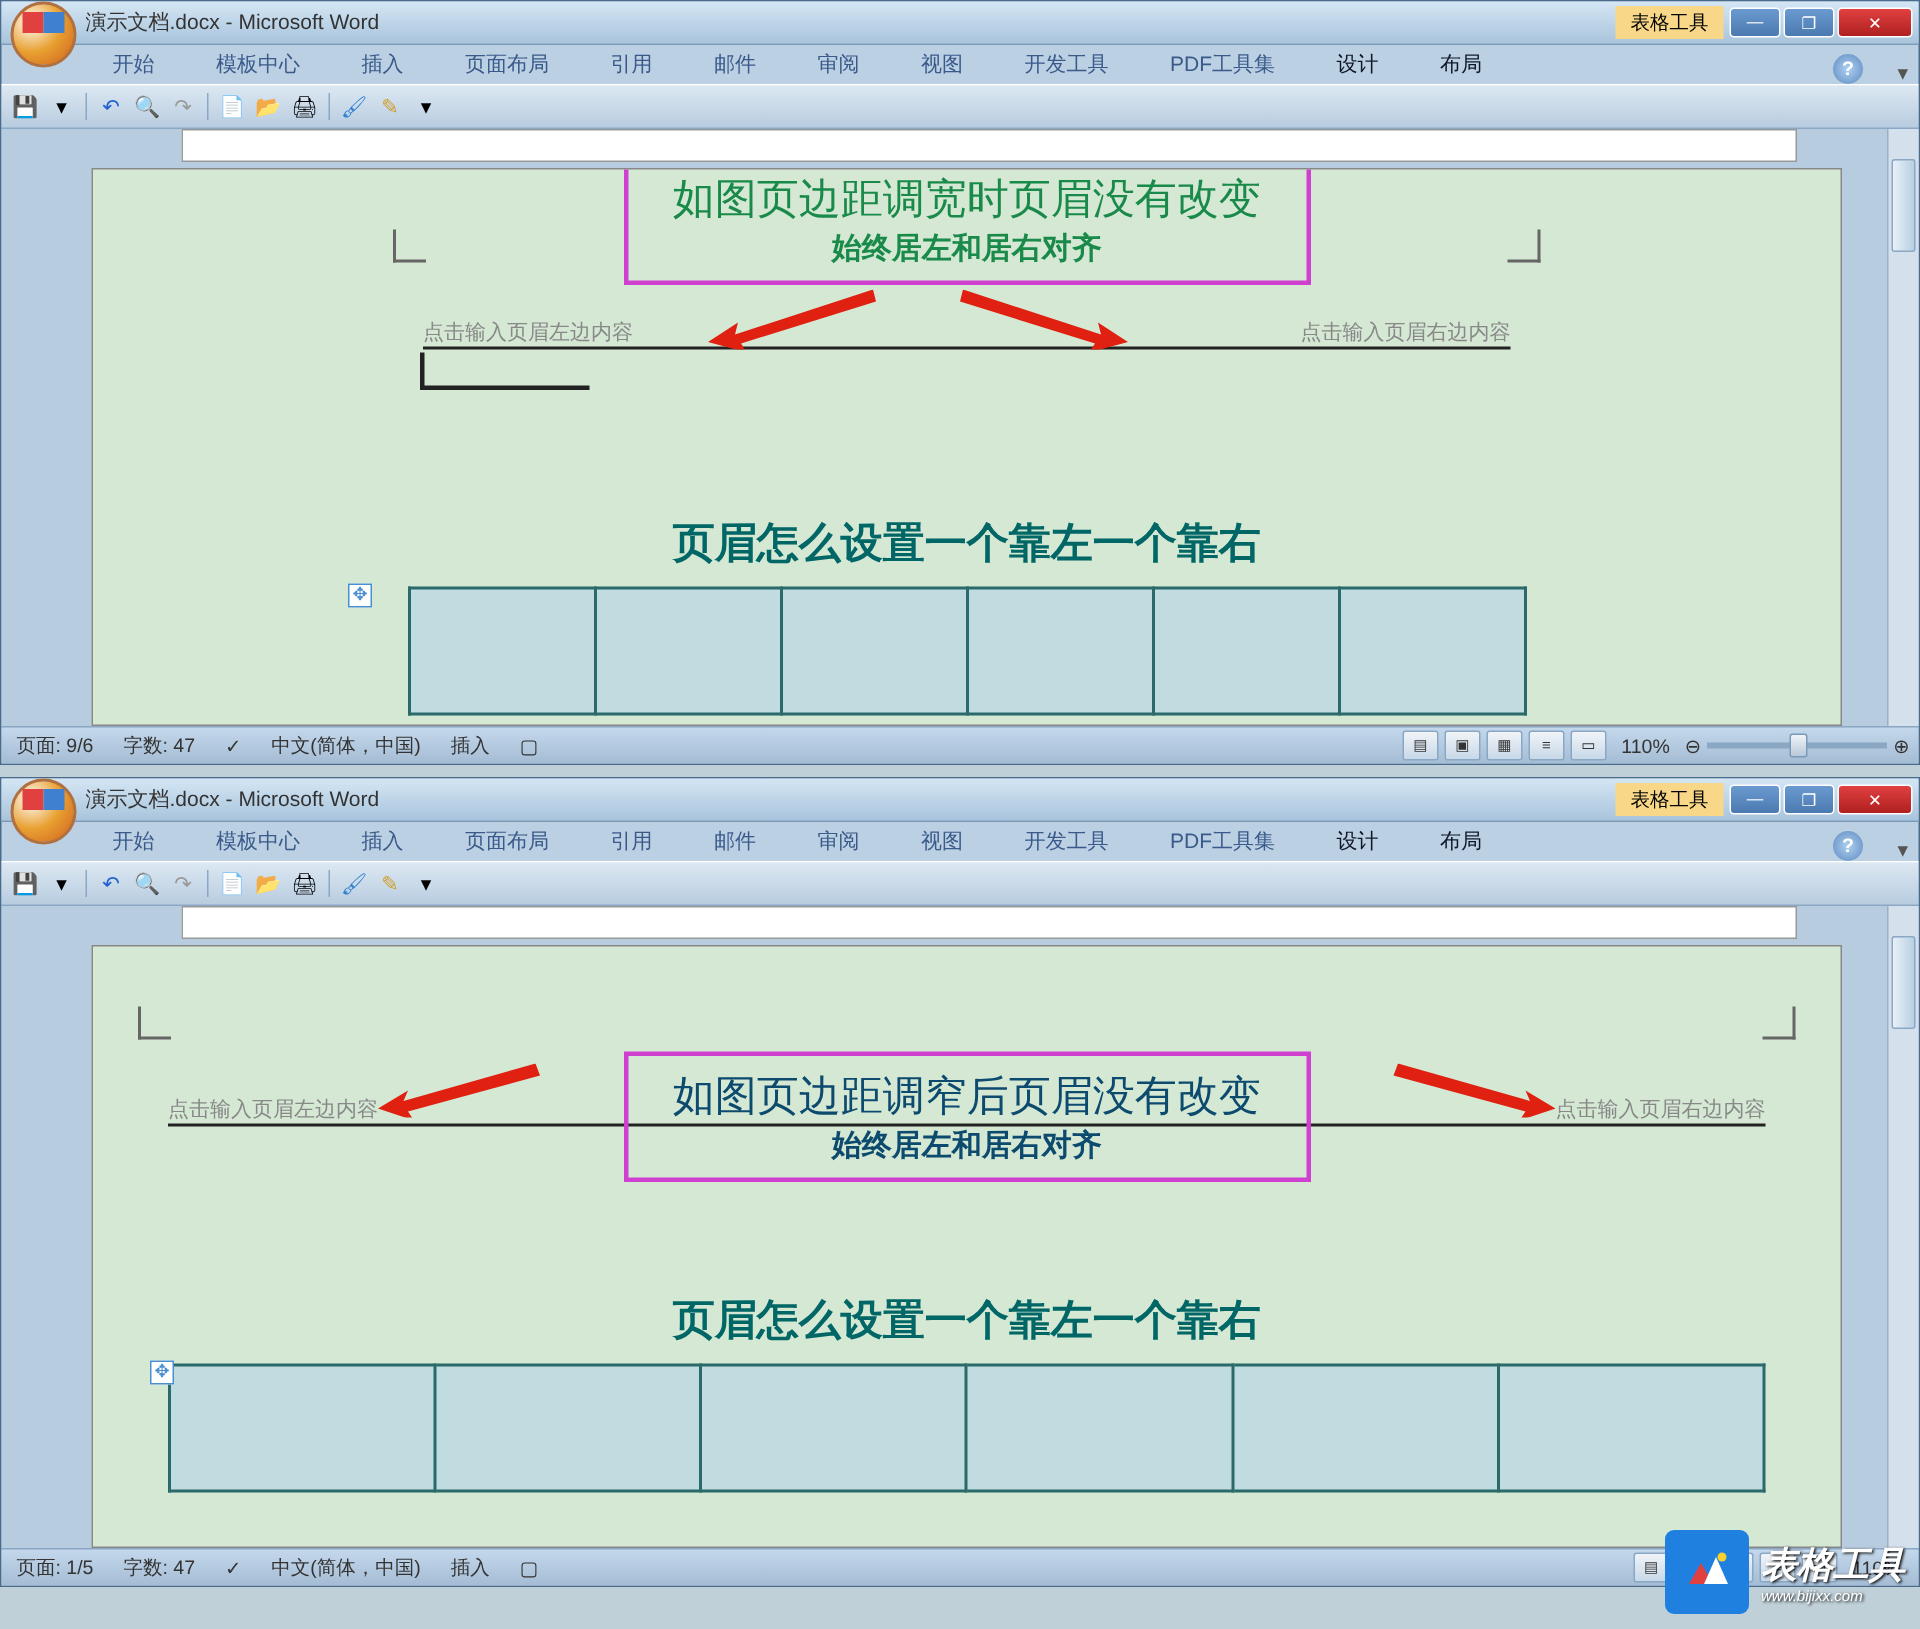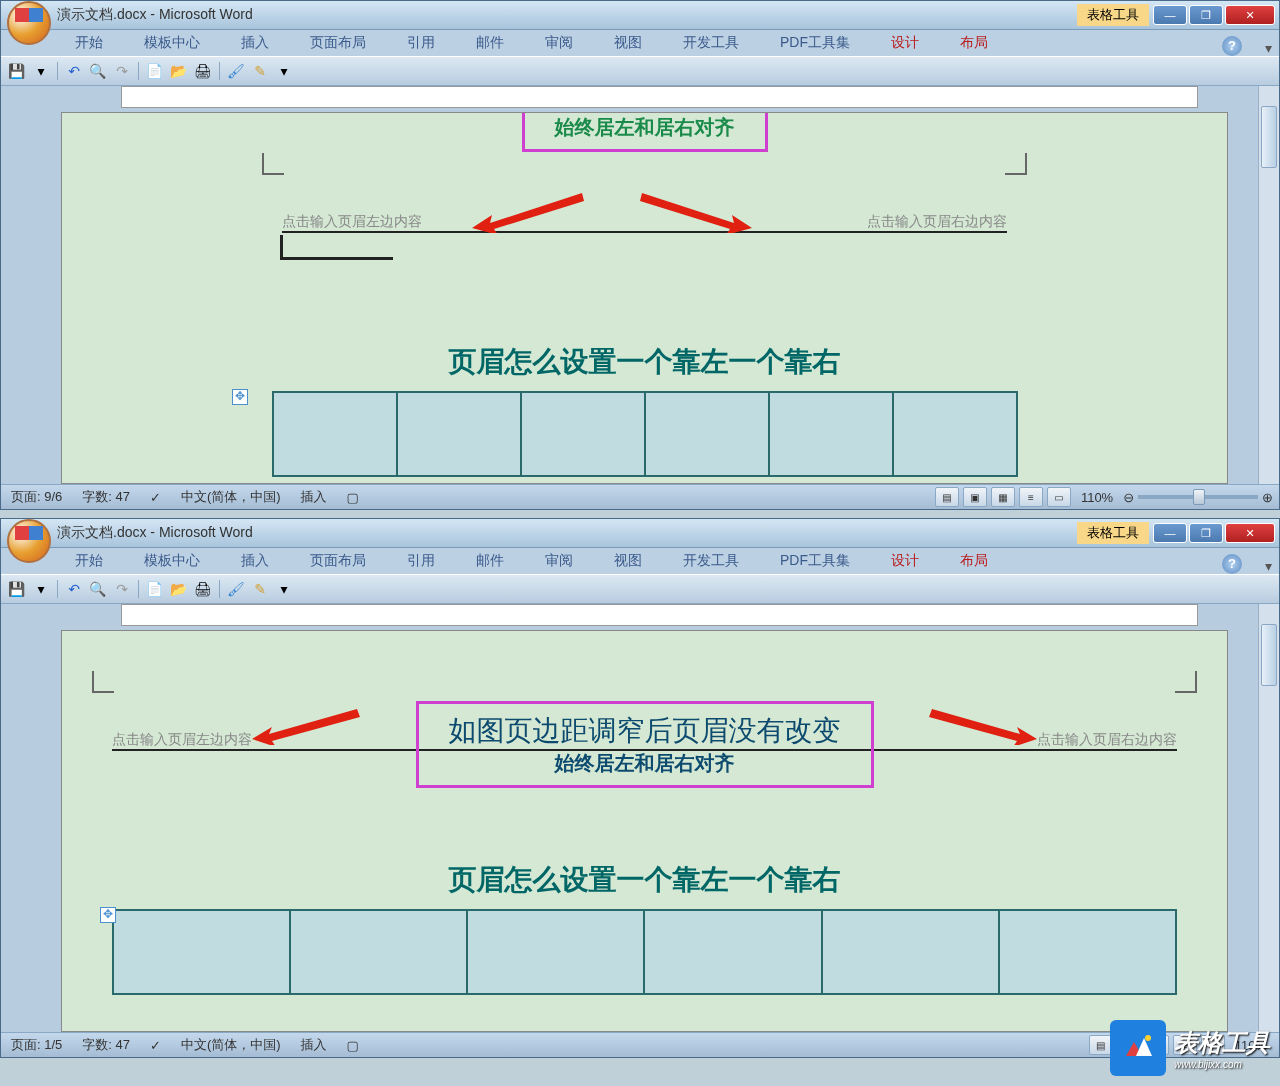--- a/index.html
+++ b/index.html
@@ -11,21 +11,21 @@
 .office-btn::after{content:"";position:absolute;width:14px;height:14px;background:#4080d0;top:5px;right:6px}
 .title-text{flex:1;text-align:left;color:#333;font-size:14px}
 .win-btns{display:flex;gap:2px;padding-right:4px}
 .wbtn{width:32px;height:18px;border:1px solid #fff;border-radius:3px;display:flex;align-items:center;justify-content:center;font-size:11px;color:#fff}
 .min{background:linear-gradient(#6a9ad0,#4a7ab0)}
 .max{background:linear-gradient(#6a9ad0,#4a7ab0)}
 .close{background:linear-gradient(#e04040,#b02020);width:48px}
 .tbl-tools{background:#f8d888;padding:2px 10px;font-size:13px;color:#000000;margin-right:4px}
 .ribbon-tabs{height:26px;display:flex;align-items:flex-end;padding-left:60px;gap:13px;font-size:14px;color:#3a5a8a}
 .rtab{padding:4px 14px;cursor:pointer}
-.rtab.ctx{color:#b91c1c}
+.rtab.ctx{color:#0f172a}
 .ribbon-help{margin-left:auto;margin-right:10px;width:20px;height:20px;border-radius:50%;background:radial-gradient(#b0d0f0,#5a8ac0);color:#fff;text-align:center;font-size:13px;line-height:20px;font-weight:bold}
 .qat{height:28px;background:linear-gradient(#dce8f2,#b8cce0);display:flex;align-items:center;padding:0 6px;gap:4px;border-top:1px solid #fff;border-bottom:1px solid #8aa8c4}
 .qat-icon{width:20px;height:20px;display:flex;align-items:center;justify-content:center;font-size:14px}
 .save-ico{color:#3060c0}
 .undo-ico{color:#2060d0}
 .sep{width:1px;height:18px;background:#8aa8c4;margin:0 2px}
 .editor{position:relative;background:#b8cce0;display:flex}
 .ruler{height:20px;background:#fff;margin:0 30px 0 60px;border:1px solid #999}
 .page-wrap{flex:1;padding:0 30px 0 60px;position:relative}
 .page{background:#d4e8d4;border:1px solid #888;position:relative;margin-top:4px;min-height:350px}
@@ -108,20 +108,21 @@
     <div class="qat-icon" style="color:#d0a030">✎</div>
     <div class="qat-icon">▾</div>
   </div>
   <div class="editor">
     <div class="page-wrap">
       <div class="ruler"></div>
       <div class="page" style="height:370px;overflow:hidden">
 
         <div style="position:absolute;top:-10px;left:50%;transform:translateX(-50%);z-index:3">
           <div class="annotation">
+            <div class="ann-line1 green-text">如图页边距调宽时页眉没有改变</div>
             <div class="ann-line2 green-text">始终居左和居右对齐</div>
           </div>
         </div>
 
         <div class="crop-mark crop-tl" style="top:40px;left:200px"></div>
         <div class="crop-mark crop-tr" style="top:40px;right:200px"></div>
 
         <div style="position:absolute;top:100px;left:220px;right:220px">
           <span class="hdr-placeholder" style="float:left">点击输入页眉左边内容</span>
           <span class="hdr-placeholder" style="float:right">点击输入页眉右边内容</span>

